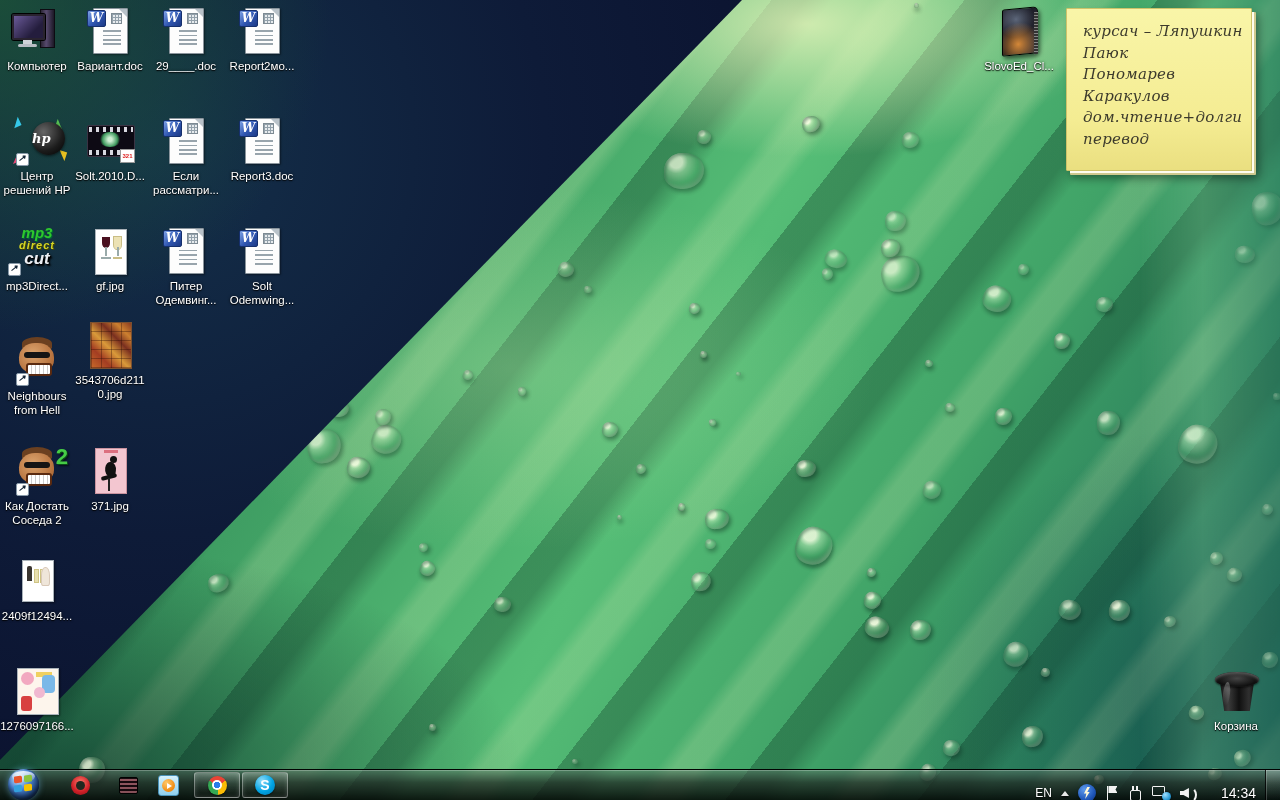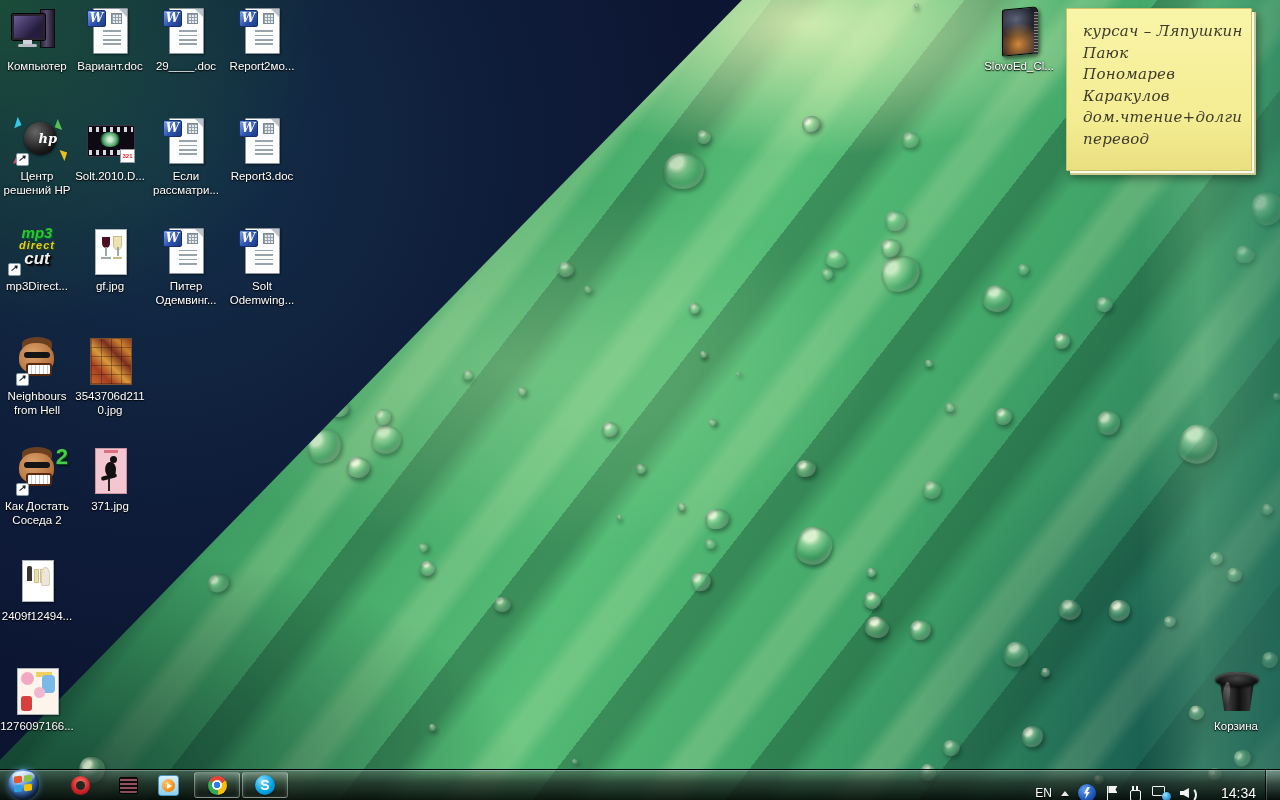--- a/index.html
+++ b/index.html
@@ -60,23 +60,23 @@
 
   
   .tower{left:40px;top:3px;width:13px;height:37px;border:1px solid #0d0b12;
       background:linear-gradient(90deg,#2a2433,#574a6e 40%,#1c1826);}
   .mon{left:12px;top:8px;width:29px;height:22px;background:linear-gradient(135deg,#6a5a98,#241d3d 70%);
       border:2px solid #29232f;border-radius:2px;box-shadow:0 0 0 1px #000;}
   .stand{left:23px;top:34px;width:9px;height:4px;background:#cfd2d8;}
   .mbase{left:18px;top:38px;width:19px;height:3px;background:#b8bcc4;border-radius:2px;}
 
   
-  .hporb{left:24px;top:6px;width:33px;height:33px;border-radius:50%;
+  .hporb{left:32px;top:6px;width:33px;height:33px;border-radius:50%;
       background:radial-gradient(circle at 35% 30%, #666, #1c1c1c 60%, #000);
-      color:#fff;font:italic bold 13px "DejaVu Serif",serif;text-align:right;line-height:33px;
+      color:#fff;font:italic bold 13px "DejaVu Serif",serif;text-align:left;line-height:33px;
       box-shadow:0 1px 3px rgba(0,0,0,.6);}
   .ht1{left:12px;top:2px;border-left:8px solid transparent;border-bottom:9px solid #35c8e8;transform:rotate(-25deg);}
   .ht2{right:10px;top:4px;border-right:8px solid transparent;border-bottom:9px solid #58c052;transform:rotate(20deg);}
   .ht3{right:8px;bottom:6px;border-left:8px solid transparent;border-top:9px solid #e8c020;transform:rotate(18deg);}
   .ht4{left:13px;bottom:2px;width:9px;height:9px;background:#e84878;clip-path:polygon(0 100%,100% 55%,45% 0);}
 
   
   .film{left:14px;top:9px;width:46px;height:30px;background:#0d0a14;border:1px solid #3a3344;border-radius:2px;}
   .film::before,.film::after{content:"";position:absolute;left:1px;right:1px;height:5px;
       background:repeating-linear-gradient(90deg,#d8d8e0 0 3px,#0d0a14 3px 7px);}
@@ -467,21 +467,21 @@
 <div class="dicon" style="left:0px;top:336px">
   <div class="glyph">
       <i class="hair"></i>
       <i class="face"></i>
       <i class="glasses"></i>
       <i class="mouth"></i>
       <i class="sc"></i>
     </div>
   <div class="dlabel">Neighbours from Hell</div>
 </div>
-<div class="dicon" style="left:73px;top:336px">
+<div class="dicon" style="left:73px;top:320px">
   <div class="glyph">
       <i class="mosaic"></i>
     </div>
   <div class="dlabel">3543706d2110.jpg</div>
 </div>
 
 <div class="dicon" style="left:0px;top:446px">
   <div class="glyph">
       <i class="hair"></i>
       <i class="face"></i>

